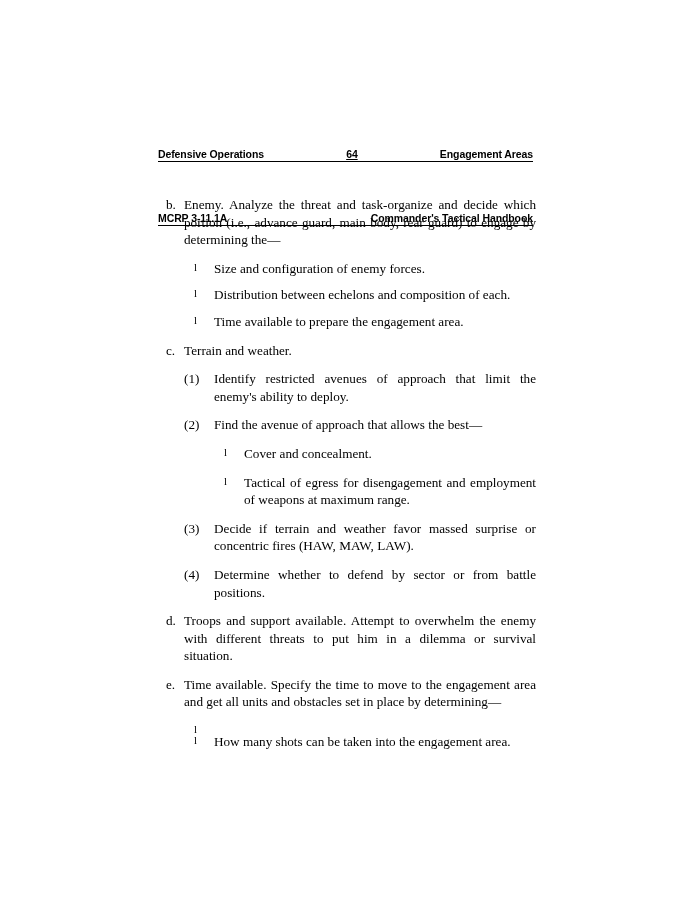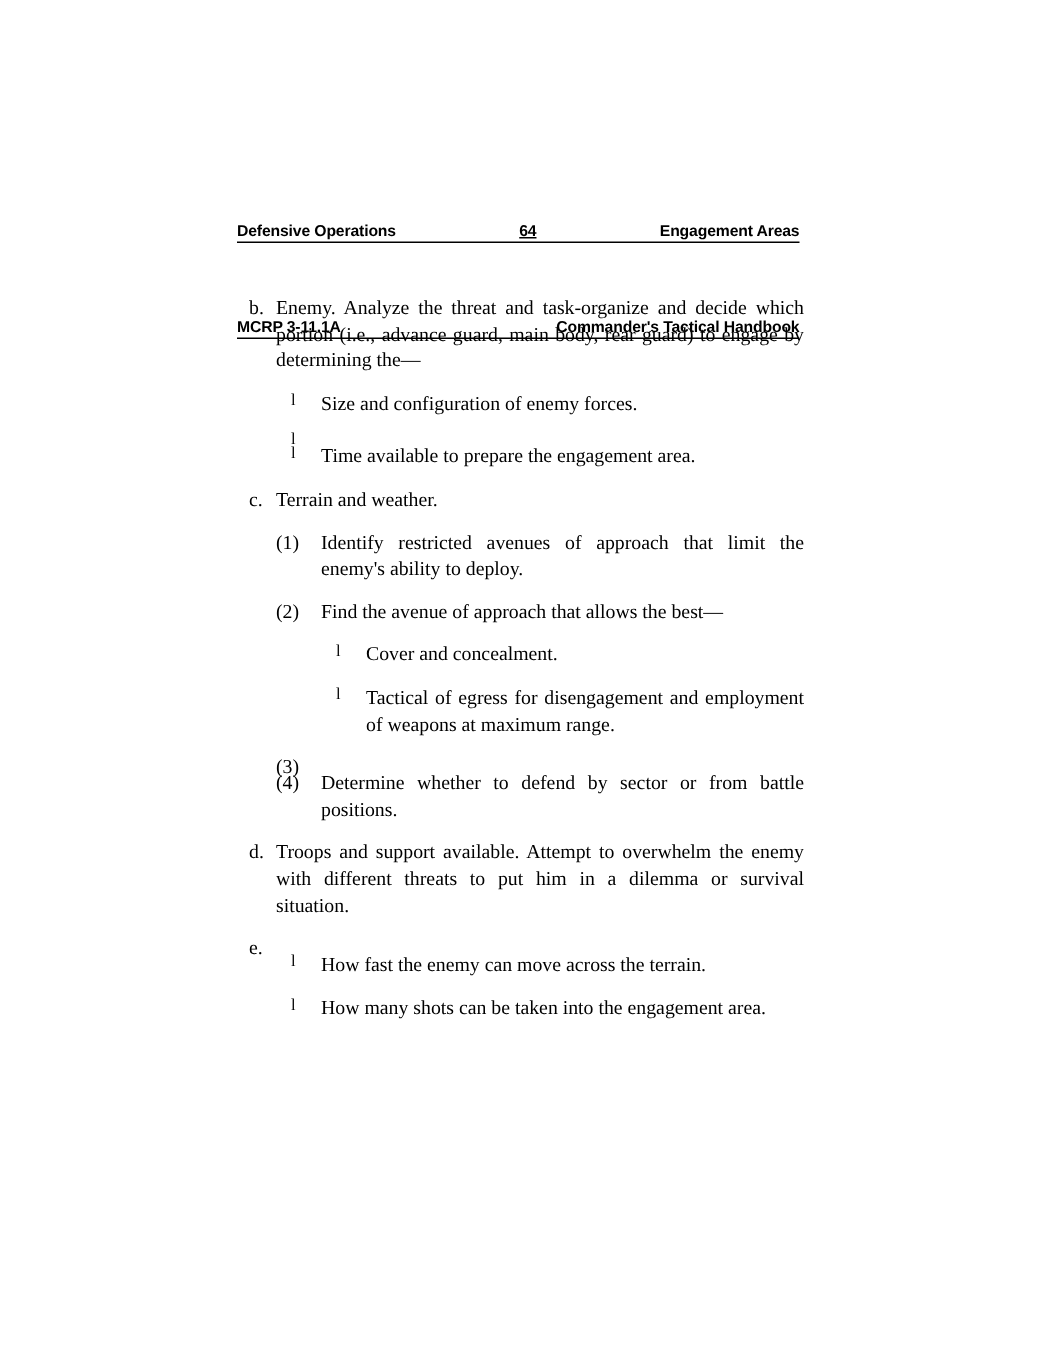--- a/index.html
+++ b/index.html
@@ -139,20 +139,21 @@
 
     <div class="gap-sm"></div>
 
     <div class="bullet-1">
       <span class="bmark">l</span>
       <span>Size and configuration of enemy forces.</span>
     </div>
     <div class="gap-xs"></div>
     <div class="bullet-1">
       <span class="bmark">l</span>
+      <span>Distribution between echelons and composition of each.</span>
     </div>
     <div class="gap-xs"></div>
     <div class="bullet-1">
       <span class="bmark">l</span>
       <span>Time available to prepare the engagement area.</span>
     </div>
 
     <div class="gap-sm"></div>
 
     <div class="lvl-a">
@@ -185,47 +186,48 @@
 
     <div class="bullet-2">
       <span class="bmark">l</span>
       <span>Tactical of egress for disengagement and employment of weapons at maximum range.</span>
     </div>
 
     <div class="gap-sm"></div>
 
     <div class="lvl-num">
       <span class="marker">(3)</span>
+      <span>Decide if terrain and weather favor massed surprise or concentric fires (HAW, MAW, LAW).</span>
     </div>
 
     <div class="gap-sm"></div>
 
     <div class="lvl-num">
       <span class="marker">(4)</span>
       <span>Determine whether to defend by sector or from battle positions.</span>
     </div>
 
     <div class="gap-sm"></div>
 
     <div class="lvl-a">
       <span class="marker">d.</span>
       <span>Troops and support available. Attempt to overwhelm the enemy with different threats to put him in a dilemma or survival situation.</span>
     </div>
 
     <div class="gap-sm"></div>
 
     <div class="lvl-a">
       <span class="marker">e.</span>
-    </div>
-
-    <div class="gap-sm"></div>
-
-    <div class="bullet-1">
-      <span class="bmark">l</span>
-      <span>How fast the enemy can move across the terrain.</span>
+      <span>Time available. Specify the time to move to the engagement area and get all units and obstacles set in place by determining—</span>
+    </div>
+
+    <div class="gap-sm"></div>
+
+    <div class="bullet-1">
+      <span class="bmark">l</span>
     </div>
 
     <div class="gap-sm"></div>
 
     <div class="bullet-1">
       <span class="bmark">l</span>
       <span>How many shots can be taken into the engagement area.</span>
     </div>
 
   </div>

